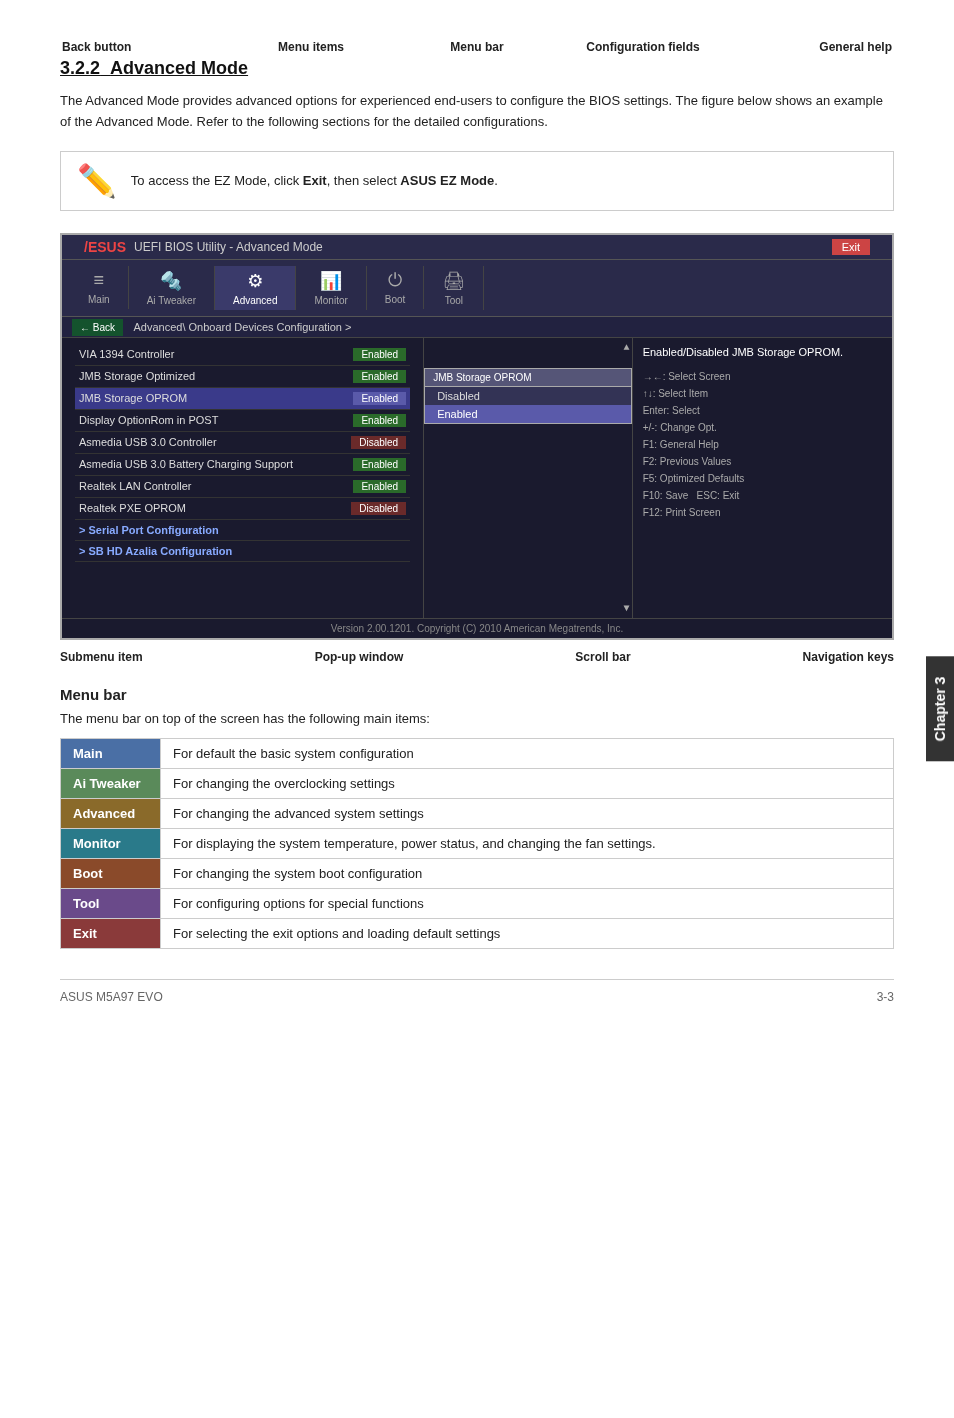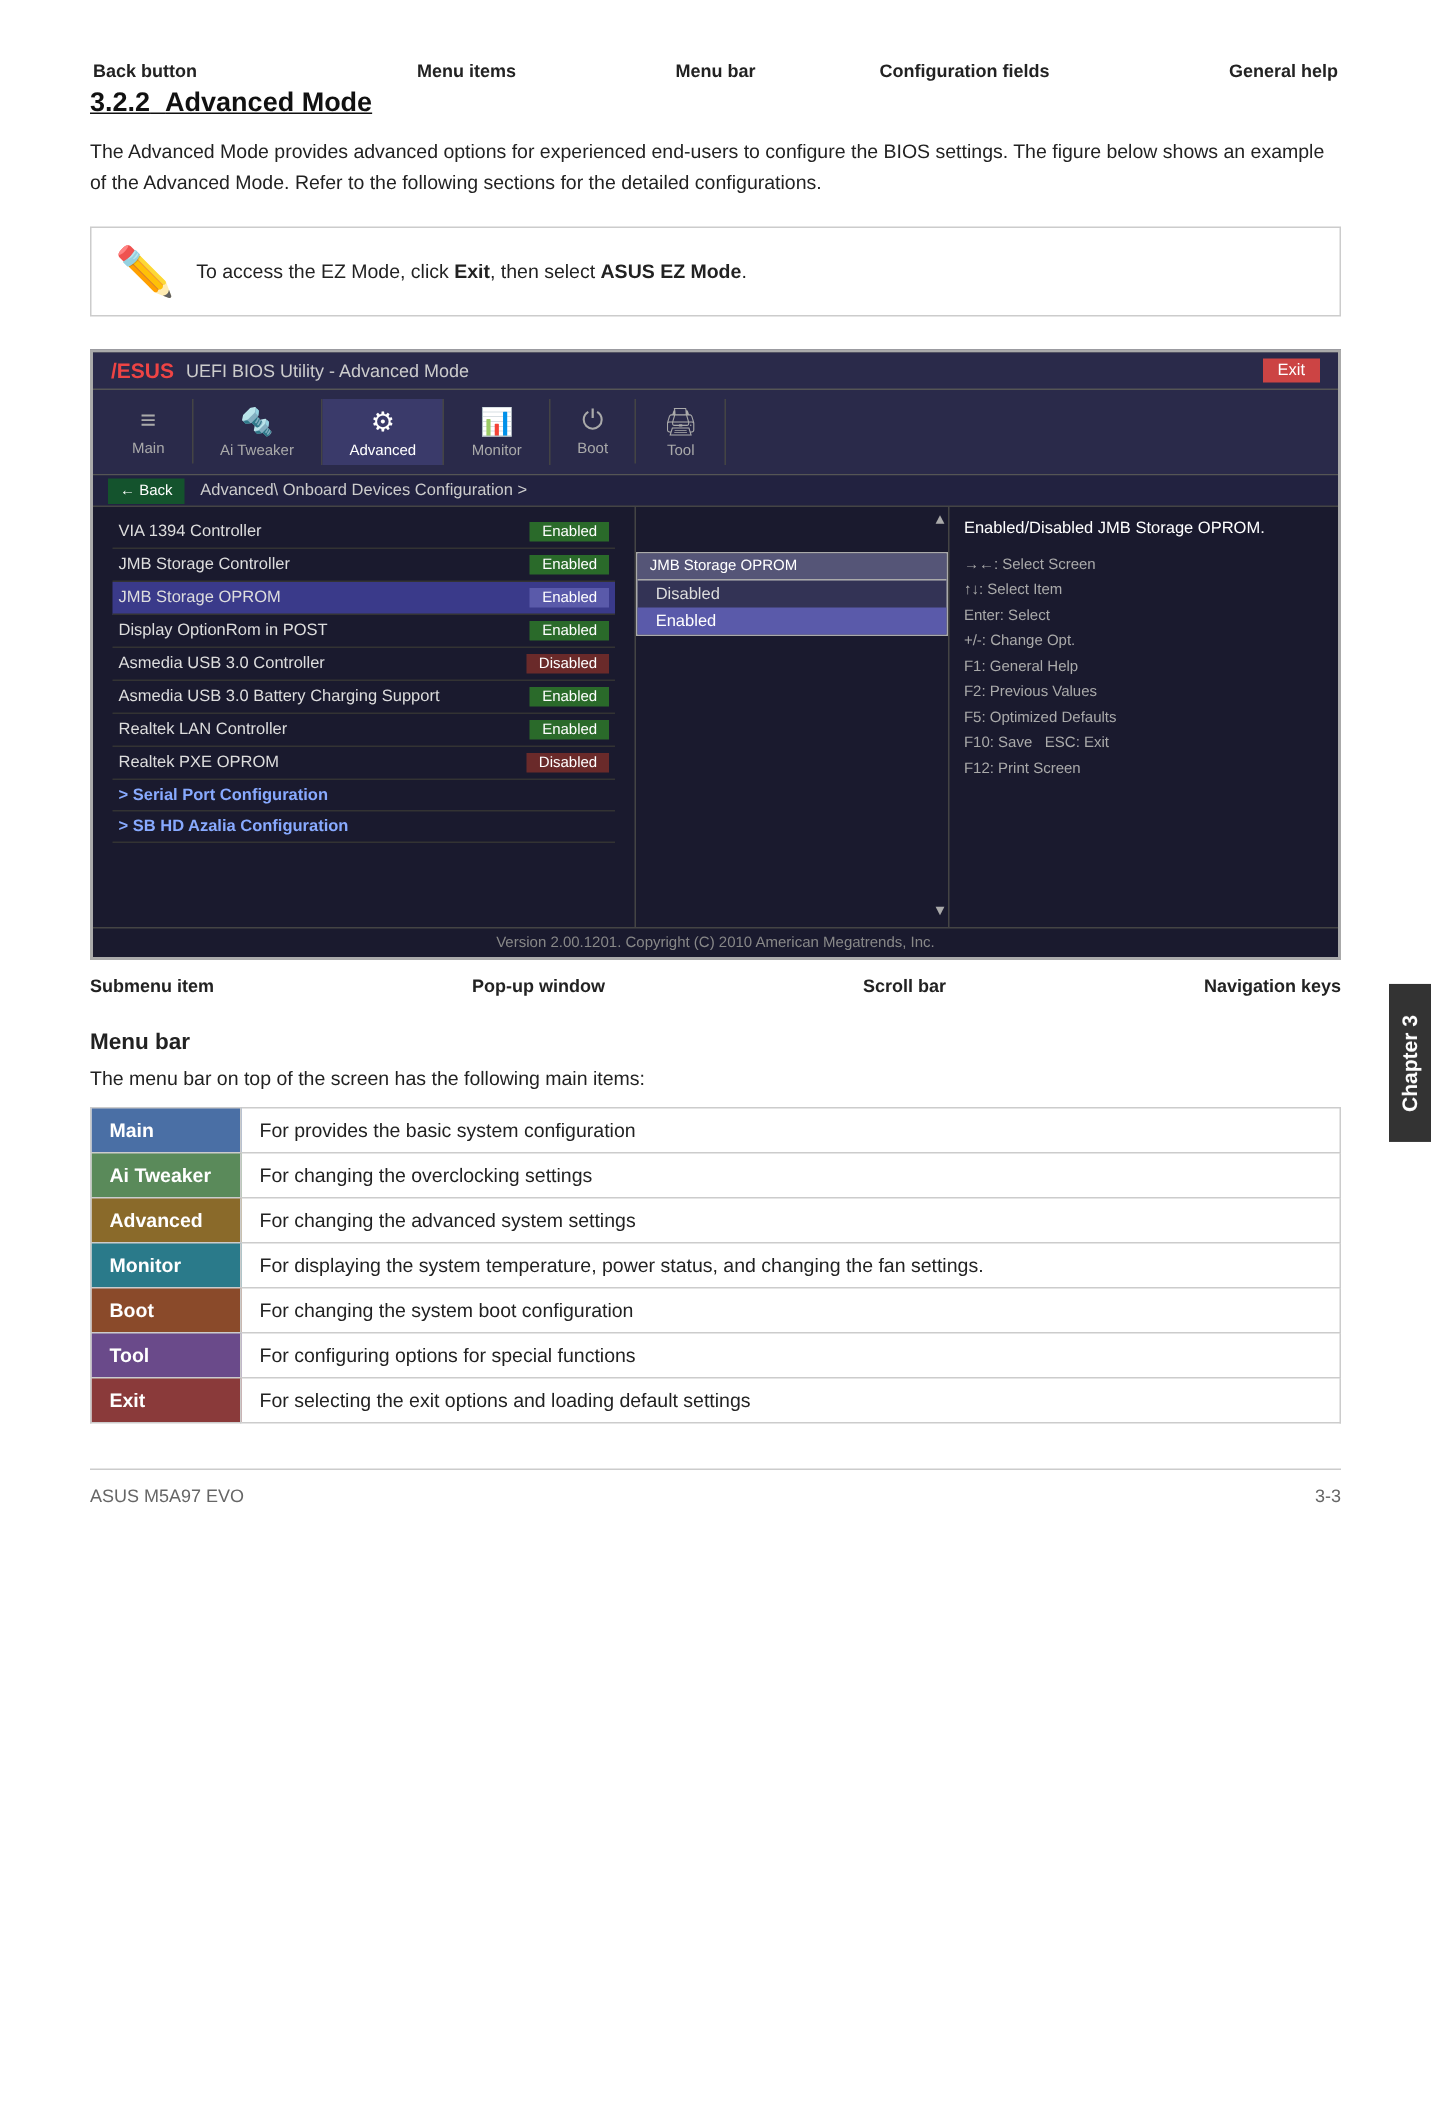--- a/index.html
+++ b/index.html
@@ -73,21 +73,21 @@
       color: #ddd;
       width: 100%;
       overflow: hidden;
     }
 
     
     .bios-topbar {
       background: #2a2a4a;
       display: flex;
       align-items: center;
-      padding: 4px 12px;
+      padding: 4px 22px;
       border-bottom: 1px solid #555;
       gap: 8px;
     }
     .bios-logo {
       font-size: 14px;
       font-weight: bold;
       color: #e44;
       font-family: Arial, sans-serif;
     }
     .bios-title-text {
@@ -383,21 +383,21 @@
   </div>
 
   <div class="bios-content">
 
     <div class="bios-left">
       <div class="bios-item">
         <span>VIA 1394 Controller</span>
         <span class="bios-value enabled">Enabled</span>
       </div>
       <div class="bios-item">
-        <span>JMB Storage Controller</span>
+        <span>JMB Storage Optimized</span>
         <span class="bios-value enabled">Enabled</span>
       </div>
       <div class="bios-item selected">
         <span>JMB Storage OPROM</span>
         <span class="bios-value highlighted">Enabled</span>
       </div>
       <div class="bios-item">
         <span>Display OptionRom in POST</span>
         <span class="bios-value enabled">Enabled</span>
       </div>
@@ -465,21 +465,21 @@
 </div>
 
 <div class="menubar-section">
   <h3>Menu bar</h3>
   <p class="menubar-desc">The menu bar on top of the screen has the following main items:</p>
 
   <table class="menubar-table">
     <tbody id="menubar-tbody">
         <tr>
           <td class="label-cell" style="background: rgb(74, 111, 165);">Main</td>
-          <td>For provides the basic system configuration</td>
+          <td>For default the basic system configuration</td>
         </tr>
         <tr>
           <td class="label-cell" style="background: rgb(90, 138, 90);">Ai Tweaker</td>
           <td>For changing the overclocking settings</td>
         </tr>
         <tr>
           <td class="label-cell" style="background: rgb(138, 106, 42);">Advanced</td>
           <td>For changing the advanced system settings</td>
         </tr>
         <tr>

